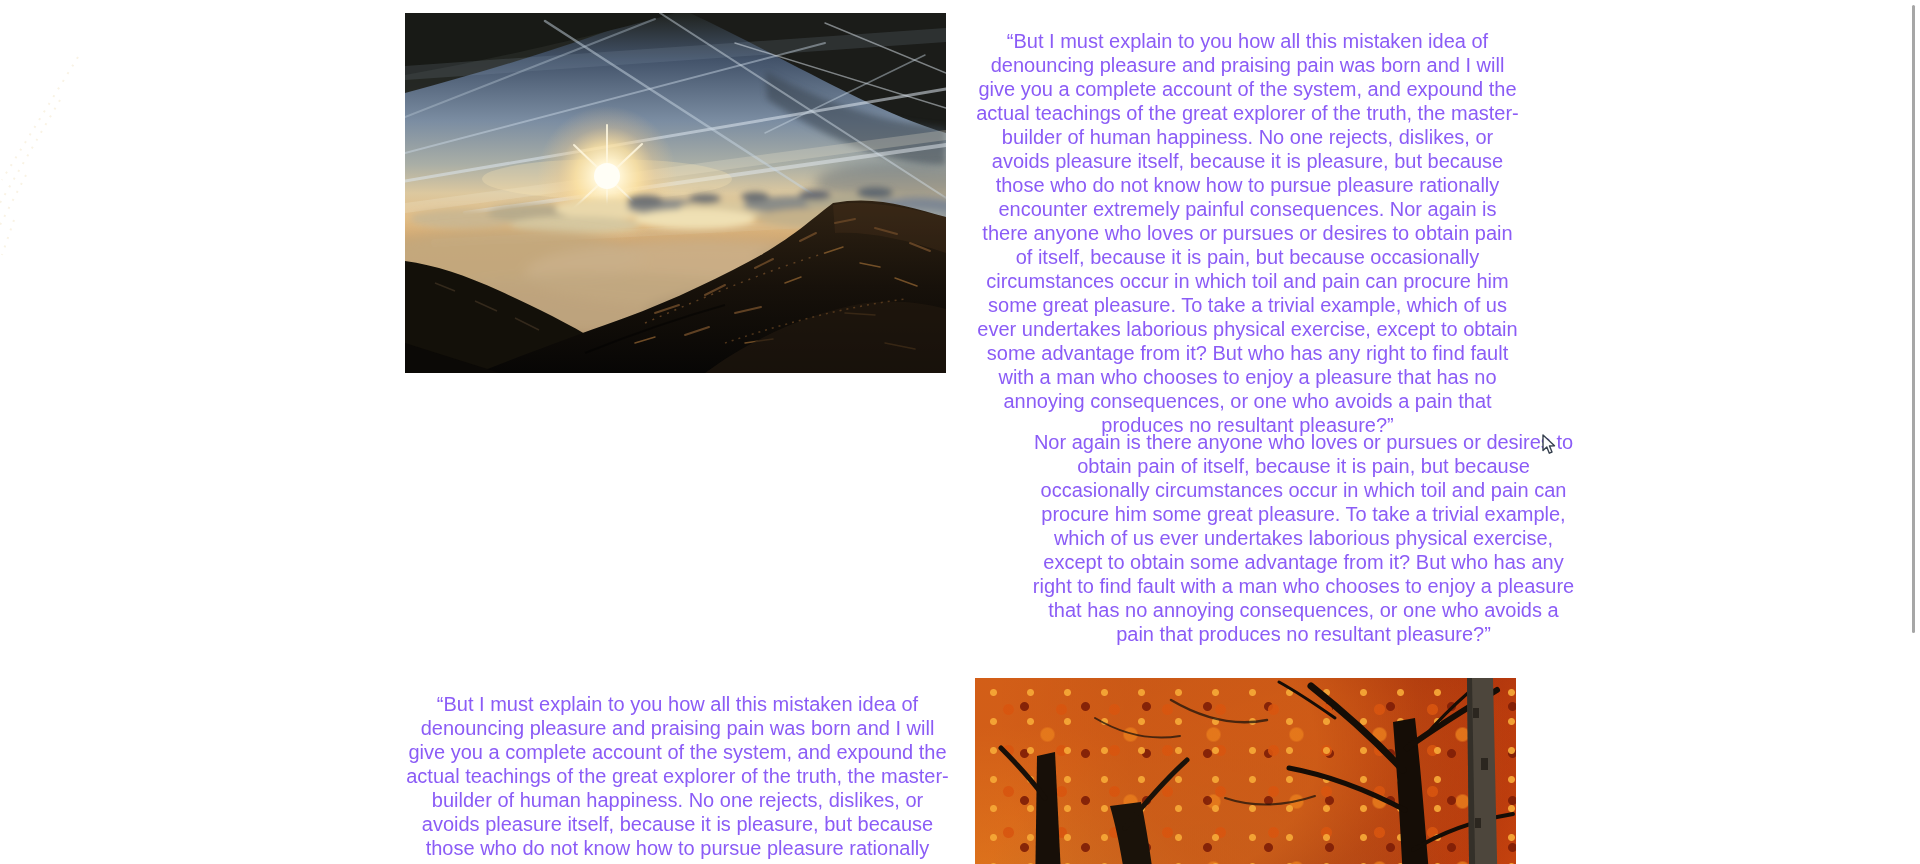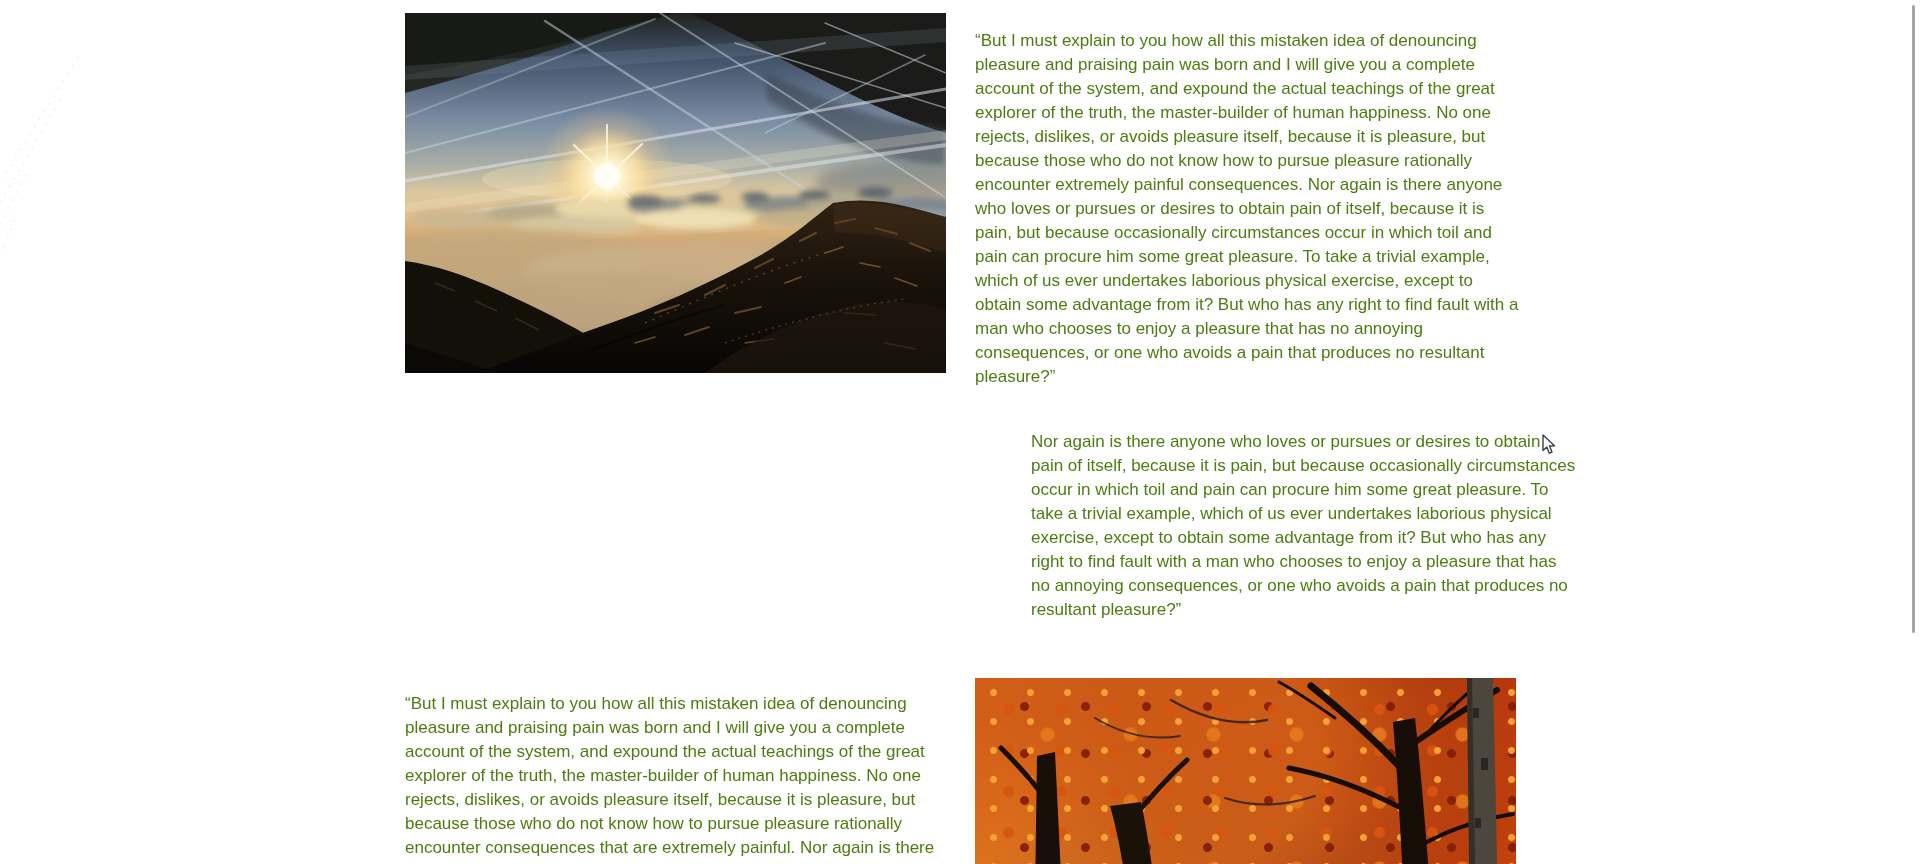--- a/index.html
+++ b/index.html
@@ -20,24 +20,25 @@
     width: 541px; height: 360px;
     overflow: hidden;
   }
   .photo-frame svg { display: block; width: 100%; height: 100%; }
   #mountain-photo { left: 405px; top: 13px; }
   #autumn-photo   { left: 975px; top: 678px; }
 
   .text-col {
     position: absolute;
     width: 545px;
-    color: #4d7c0f;
-    font-size: 17px;
+    color: #8b5cf6;
+    font-size: 20px;
     line-height: 24px;
     font-weight: 400;
+    text-align: center;
   }
   .text-col p { margin: 0; }
   #text-row1 { left: 975px; top: 29px;  }
   #text-row2 { left: 1031px; top: 430px; }
   #text-row3 { left: 405px; top: 692px; }
 
   
   .autumn-bg {
     position: absolute; inset: 0;
     background-color: #b0370e;

